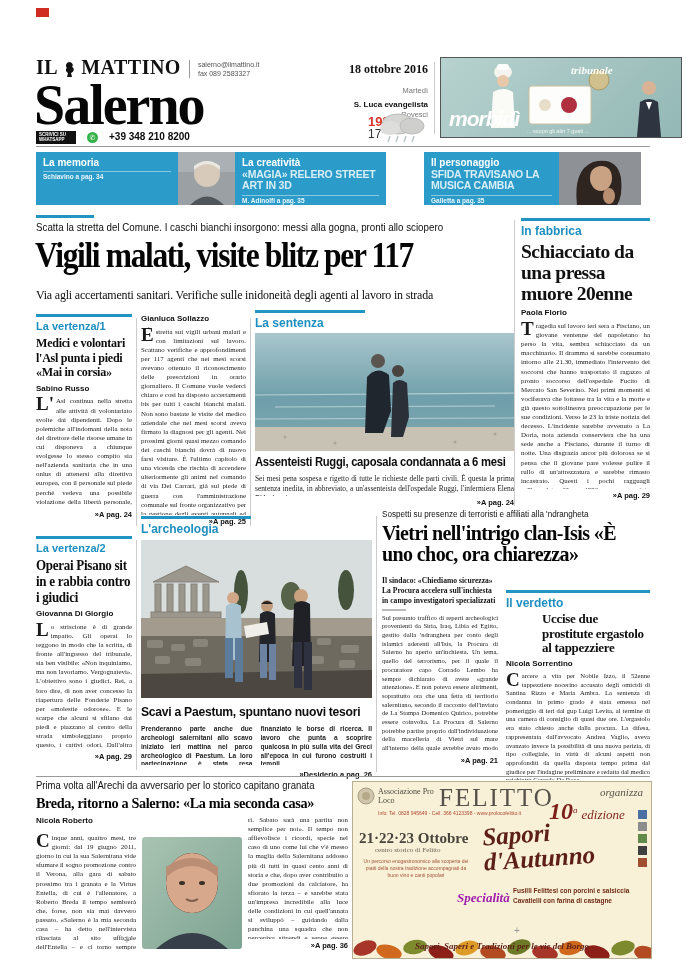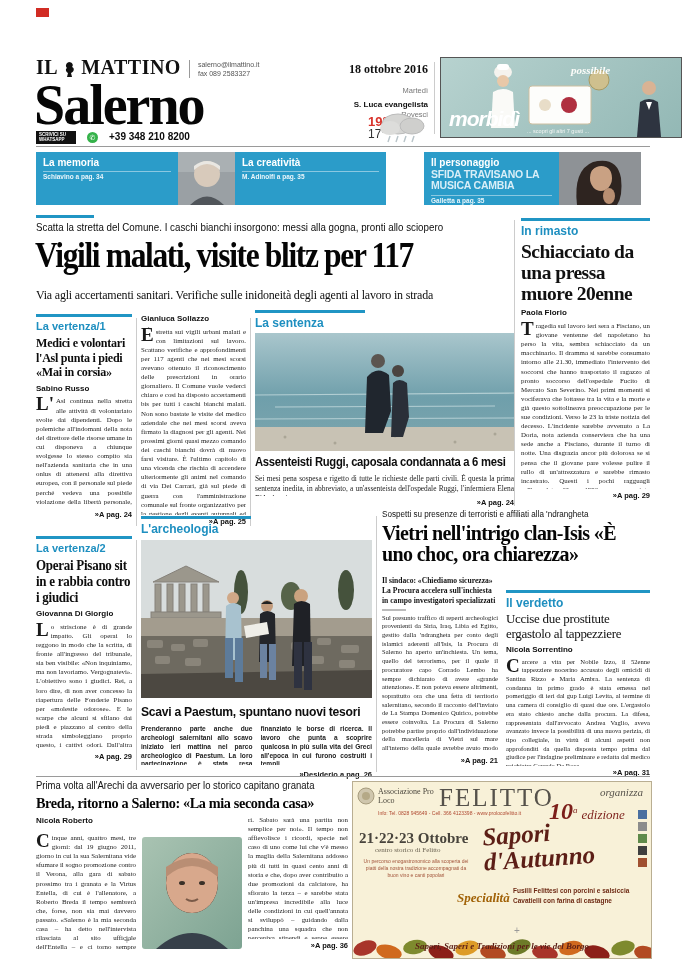--- a/index.html
+++ b/index.html
@@ -95,21 +95,21 @@
       <rect x="88" y="28" width="62" height="38" rx="3" fill="#fdfdfb" stroke="#cdbfa0"></rect>
       <circle cx="128" cy="47" r="8" fill="#b03040"></circle>
       <circle cx="104" cy="47" r="6" fill="#e8ddc8"></circle>
 
       <circle cx="158" cy="22" r="10" fill="#cfc08e" stroke="#a99a62"></circle>
 
       <circle cx="208" cy="30" r="7" fill="#d9b394"></circle>
       <path d="M196 79 L199 44 Q208 38 217 44 L220 79 Z" fill="#2e3440"></path>
       <path d="M205 44 L208 52 L211 44 Z" fill="#fff"></path>
     </svg>
-    <div class="abs script" style="left:130px;top:6px;color:#fdfdfa;font-size:11px;font-weight:bold;">possibile</div>
+    <div class="abs script" style="left:130px;top:6px;color:#fdfdfa;font-size:11px;font-weight:bold;">tribunale</div>
     <div class="abs" style="left:8px;bottom:8px;color:#fff;font:bold italic 21px/1 'Liberation Sans',sans-serif;letter-spacing:-1px;">morbidì</div>
     <div class="abs" style="left:86px;bottom:3px;color:#f4f6f4;font-size:5.5px;">... scopri gli altri 7 gusti ...</div>
   </div>
 
   <div class="abs hline" style="left:36px;top:146px;width:614px;"></div>
 
   <div class="abs tz" style="left:36px;top:152px;width:142px;height:53px;">
     <div class="l">La memoria</div>
     <div class="r">Schiavino a pag. 34</div>
   </div>
@@ -117,20 +117,21 @@
     <svg width="57" height="53" viewBox="0 0 57 53">
       <rect width="57" height="53" fill="#9aa0a4"></rect>
       <rect x="0" y="0" width="57" height="20" fill="#aab0b3"></rect>
       <circle cx="29" cy="22" r="13" fill="#d8cabb"></circle>
       <path d="M16 18 Q29 6 42 18 L42 14 Q29 4 16 14 Z" fill="#e9e7e2"></path>
       <path d="M12 53 Q29 36 46 53 Z" fill="#50555a"></path>
     </svg>
   </div>
   <div class="abs tz" style="left:235px;top:152px;width:151px;height:53px;">
     <div class="l">La creatività</div>
+    <div class="t">«MAGIA» RELERO STREET ART IN 3D</div>
     <div class="r">M. Adinolfi a pag. 35</div>
   </div>
   <div class="abs tz" style="left:424px;top:152px;width:135px;height:53px;">
     <div class="l">Il personaggio</div>
     <div class="t">SFIDA TRAVISANO LA MUSICA CAMBIA</div>
     <div class="r">Galletta a pag. 35</div>
   </div>
   <div class="abs" style="left:559px;top:152px;width:82px;height:53px;overflow:hidden;">
     <svg width="82" height="53" viewBox="0 0 82 53">
       <rect width="82" height="53" fill="#8e9296"></rect>
@@ -142,21 +143,21 @@
   </div>
 
   <div class="abs bar" style="left:36px;top:215px;width:58px;"></div>
   <div class="abs lead-kicker" style="left:36px;top:222px;width:484px;">Scatta la stretta del Comune. I caschi bianchi insorgono: messi alla gogna, pronti allo sciopero</div>
   <div class="abs lead-hl" style="left:35px;top:238px;width:540px;">Vigili malati, visite blitz per 117</div>
   <div class="abs lead-sub" style="left:36px;top:288px;width:540px;">Via agli accertamenti sanitari. Verifiche sulle inidoneità degli agenti al lavoro in strada</div>
 
   <div class="abs vline" style="left:514px;top:220px;height:286px;"></div>
   <div class="abs" style="left:521px;top:218px;width:129px;height:290px;">
     <div class="bar"></div>
-    <div class="lbl">In rimasto</div>
+    <div class="lbl">In fabbrica</div>
     <div class="serif" style="font-weight:bold;font-size:19.5px;line-height:1.06;letter-spacing:-.5px;margin-top:4px;">Schiacciato da una pressa muore 20enne</div>
     <div class="by">Paola Florio</div>
     <div class="bt dc" style="height:168px;">Tragedia sul lavoro ieri sera a Fisciano, un giovane ventenne del napoletano ha perso la vita, sembra schiacciato da un macchinario. Il dramma si sarebbe consumato intorno alle 21.30, immediato l'intervento dei soccorsi che hanno trasportato il ragazzo al pronto soccorso dell'ospedale Fucito di Mercato San Severino. Nei primi momenti si vociferava che lottasse tra la vita e la morte e già questo sottolineava preoccupazione per le sue condizioni. Verso le 23 la triste notizia del decesso. L'incidente sarebbe avvenuto a La Doria, nota azienda conserviera che ha una sede anche a Fisciano, durante il turno di notte. Una disgrazia ancor più dolorosa se si pensa che il giovane pare volesse pulire il rullo di un'attrezzatura e sarebbe rimasto incastrato. Questi i pochi ragguagli sull'accaduto. Classe 1996, aveva compiuto vent'anni e festeggiato il compleanno solo pochi giorni fa. Si chiamava Fabiano Mazzetti e proveniva da Pompei.</div>
     <div class="ref">»A pag. 29</div>
   </div>
 
   <div class="abs" style="left:36px;top:314px;width:96px;height:214px;">
     <div class="bar"></div>
     <div class="lbl" style="font-size:11px;">La vertenza/1</div>
     <div class="colhl" style="margin-top:3px;width:104px;">Medici e volontari l'Asl punta i piedi «Mai in corsia»</div>
@@ -291,21 +292,21 @@
     <div style="position:absolute;left:0;top:66px;width:116px;">
       <div class="serif" style="font-weight:bold;font-size:7.6px;line-height:1.3;color:#111;">Il sindaco: «Chiediamo sicurezza» La Procura accelera sull'inchiesta in campo investigatori specializzati</div>
       <div style="width:24px;height:2px;background:#bbb;margin:3px 0;"></div>
       <div class="bt" style="font-size:6.6px;height:140px;">Sul presunto traffico di reperti archeologici provenienti da Siria, Iraq, Libia ed Egitto, gestito dalla 'ndrangheta per conto degli islamici aderenti all'Isis, la Procura di Salerno ha aperto un'inchiesta. Un tema, quello del terrorismo, per il quale il procuratore capo Corrado Lembo ha sempre dichiarato di avere «grande attenzione». E non poteva essere altrimenti, soprattutto ora che una fetta di territorio salernitano, secondo il racconto dell'inviato de La Stampa Domenico Quirico, potrebbe essere coinvolta. La Procura di Salerno potrebbe partire proprio dall'individuazione della macelleria di Vietri sul mare all'interno della quale avrebbe avuto modo di «visionare» uno dei reperti. Vietri è sotto choc. Il sindaco Benincasa chiede: «Subito chiarezza per rassicurare i nostri concittadini».</div>
       <div class="ref">»A pag. 21</div>
     </div>
 
     <div style="position:absolute;left:124px;top:80px;width:144px;">
       <div class="bar"></div>
       <div class="lbl">Il verdetto</div>
-      <div class="serif" style="font-weight:normal;font-size:13px;line-height:1.1;letter-spacing:-.3px;margin-top:2px;">Uccise due prostitute ergastolo al tappezziere</div>
+      <div class="serif" style="font-weight:bold;font-size:13px;line-height:1.1;letter-spacing:-.3px;margin-top:2px;margin-left:36px;">Uccise due prostitute ergastolo al tappezziere</div>
       <div class="by">Nicola Sorrentino</div>
       <div class="bt dc" style="font-size:6.6px;height:108px;">Carcere a vita per Nobile Izzo, il 52enne tappezziere nocerino accusato degli omicidi di Santina Rizzo e Maria Ambra. La sentenza di condanna in primo grado è stata emessa nel pomeriggio di ieri dal gup Luigi Levita, al termine di una camera di consiglio di quasi due ore. L'ergastolo era stato chiesto anche dalla procura. La difesa, rappresentata dall'avvocato Andrea Vaglio, aveva avanzato invece la possibilità di una nuova perizia, di tipo collegiale, in virtù di alcuni aspetti non approfonditi da quella disposta tempo prima dal giudice per l'indagine preliminare e redatta dal medico psichiatra Corrado De Rosa.</div>
       <div class="ref">»A pag. 31</div>
     </div>
   </div>
 
   <div class="abs hline" style="left:36px;top:776px;width:614px;"></div>
 
   <div class="abs" style="left:36px;top:781px;width:312px;height:176px;">
     <div style="font:10px/1 'Liberation Sans',sans-serif;white-space:nowrap;transform:scaleX(.95);transform-origin:0 0;color:#111;">Prima volta all'Arechi da avversario per lo storico capitano granata</div>
@@ -346,21 +347,21 @@
     <div class="abs script" style="right:8px;top:4px;font-size:11px;color:#55514a;">organizza</div>
     <div class="abs" style="left:25px;top:28px;font-size:5px;color:#b04a32;width:160px;">Info: Tel. 0828 945649 - Cell. 366 4123398 - www.prolocofelitto.it</div>
     <div class="abs script" style="left:196px;top:16px;color:#7c1f1a;">
       <span style="font-size:24px;font-weight:bold;">10</span><sup style="font-size:9px;">a</sup>
       <span style="font-size:13px;">edizione</span>
     </div>
     <div class="abs serif" style="left:6px;top:48px;font-size:15px;font-weight:bold;color:#48443c;">21·22·23 Ottobre</div>
     <div class="abs serif" style="left:22px;top:64px;font-size:7px;color:#6b6352;">centro storico di Felitto</div>
     <div class="abs" style="left:8px;top:76px;width:110px;font-size:5px;line-height:1.4;text-align:center;color:#a2543a;">Un percorso enogastronomico alla scoperta dei piatti della nostra tradizione accompagnati da buon vino e canti popolari</div>
     <div class="abs script" style="left:130px;top:38px;width:130px;font-size:25px;line-height:1;font-weight:bold;color:#5c1e16;transform:rotate(-4deg);">Sapori d'Autunno</div>
-    <div class="abs script" style="left:104px;top:108px;font-size:13px;font-weight:bold;color:#a16207;">Specialità</div>
+    <div class="abs script" style="left:104px;top:108px;font-size:13px;font-weight:bold;color:#a21caf;">Specialità</div>
     <div class="abs" style="left:160px;top:104px;width:130px;font:bold 6.5px/1.5 'Liberation Sans',sans-serif;color:#6e2a14;">
       <div>Fusilli Felittesi con porcini e salsiccia</div>
       <div>Cavatielli con farina di castagne</div>
     </div>
 
     <div class="abs" style="right:4px;top:28px;display:flex;flex-direction:column;gap:3px;">
       <div style="width:9px;height:9px;background:#4a6fa0;"></div>
         <div style="width:9px;height:9px;background:#8c8c8c;"></div>
       <div style="width:9px;height:9px;background:#5f8a4a;"></div>
         <div style="width:9px;height:9px;background:#3f3f3f;"></div>

